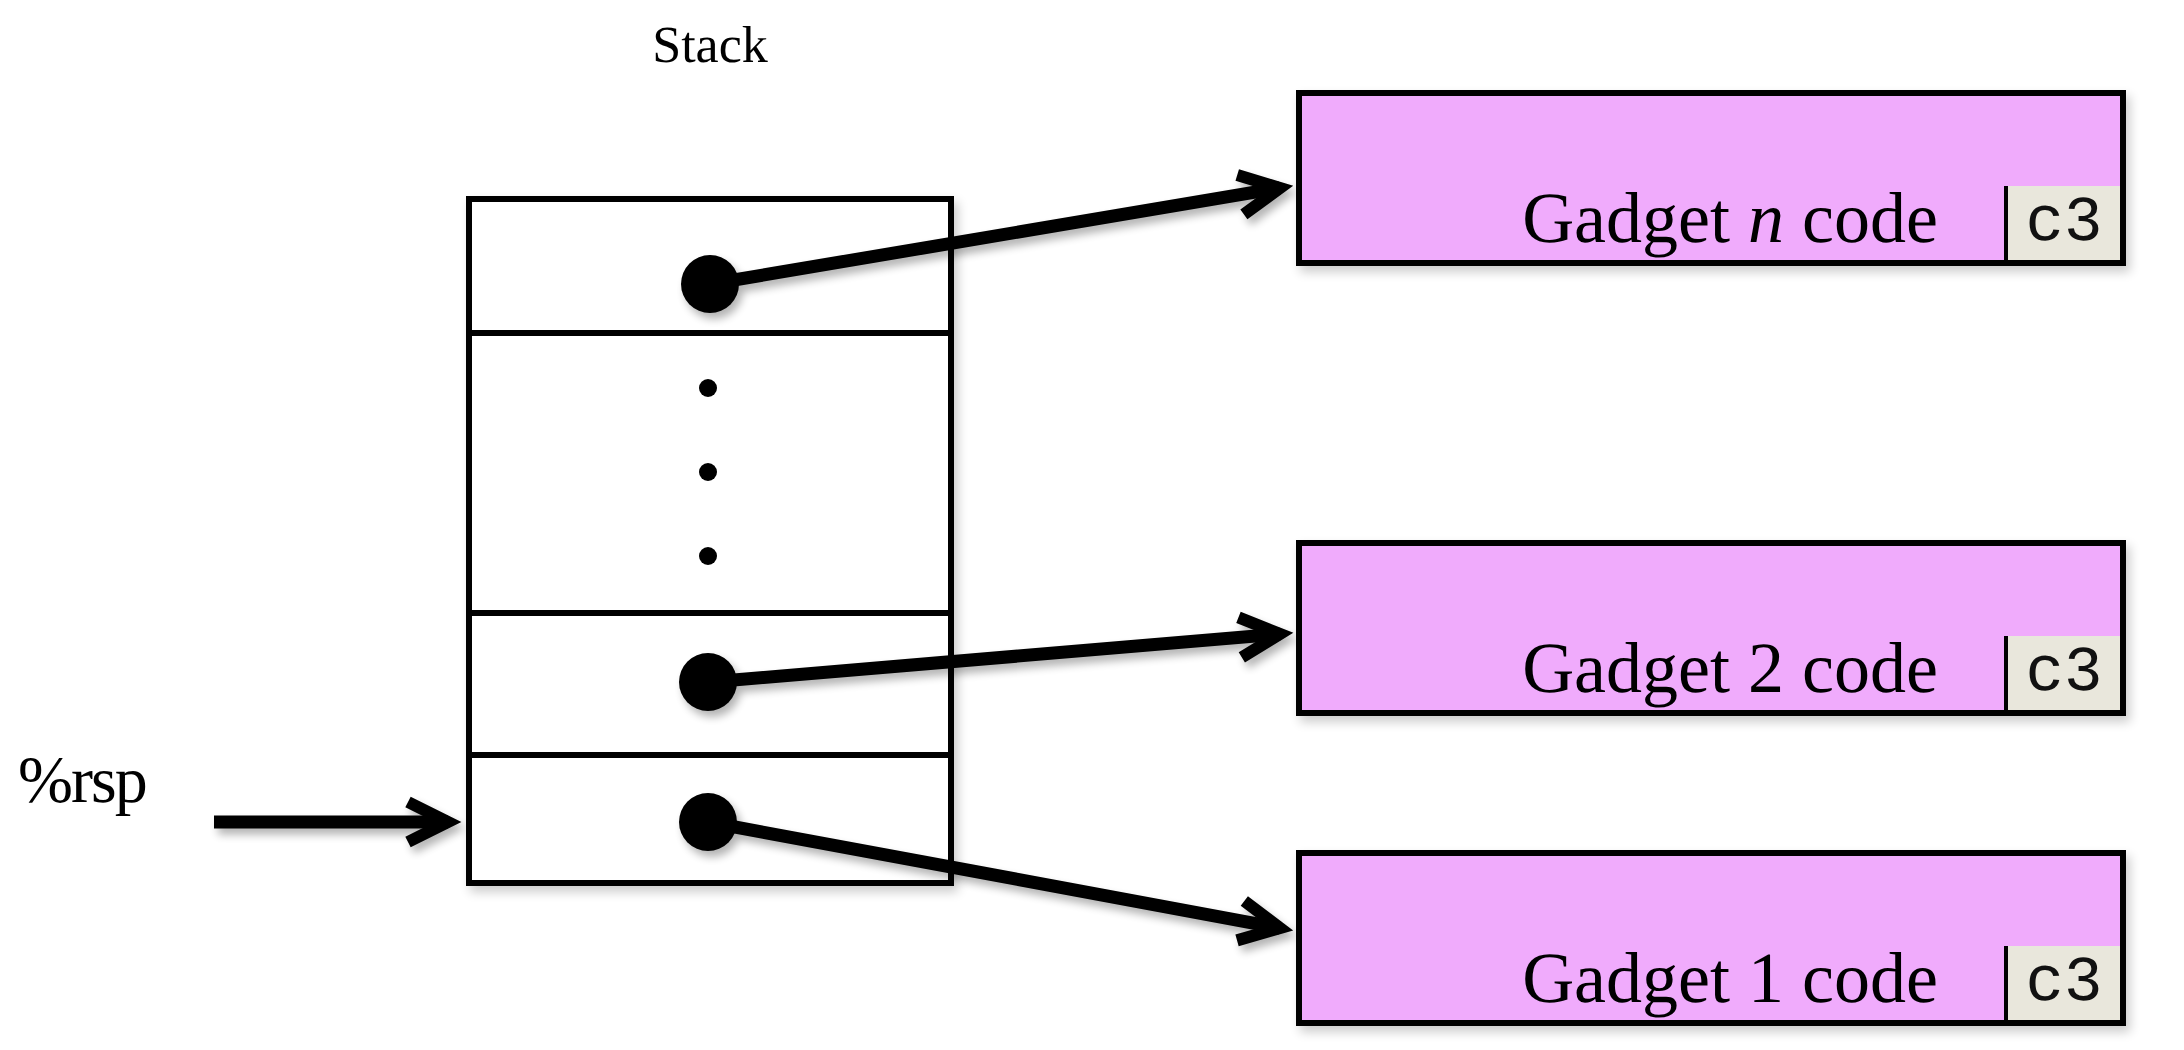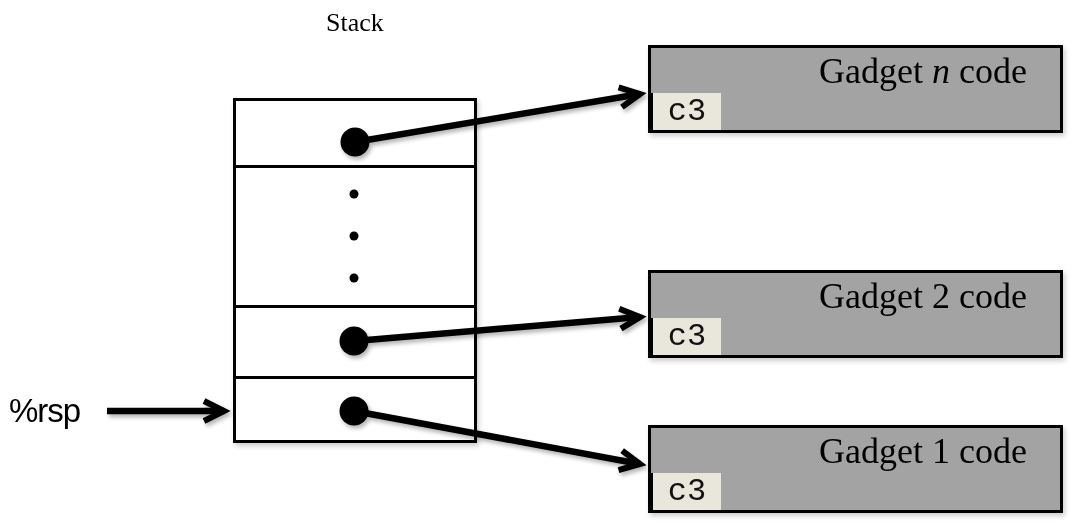--- a/index.html
+++ b/index.html
@@ -15,22 +15,22 @@
   .title {
     position: absolute;
     left: 233px; top: 2px; width: 244px;
     text-align: center;
     font-size: 26px;
     line-height: 42px;
     font-family: "Liberation Serif", serif;
   }
   .rsp-label {
     position: absolute;
-    left: 9px; top: 392px;
-    font-family: Liberation Sans, sans-serif;
+    left: 9px; top: 372px;
+    font-family: Liberation Serif, serif;
     font-size: 33px;
     line-height: 38px;
     letter-spacing: -1px;
   }
   .stack-box {
     position: absolute;
     left: 233px; top: 98px;
     width: 244px; height: 345px;
     border: 3px solid #000;
     box-sizing: border-box;
@@ -44,41 +44,41 @@
   .c1 { height: 67px; }
   .c2 { height: 140px; }
   .c3r { height: 71px; }
   .c4 { height: 61px; }
   .gadget {
     position: absolute;
     left: 648px;
     width: 415px; height: 88px;
     border: 3px solid #000;
     box-sizing: border-box;
-    background: #a3a3a3;
+    background: #f0abfc;
     box-shadow: 2px 3px 5px rgba(0,0,0,0.20);
     display: flex;
-    flex-direction: column;
+    align-items: flex-end;
   }
   .g-n { top: 45px; }
   .g-2 { top: 270px; }
   .g-1 { top: 425px; }
   .gadget-label {
     flex: 1;
     display: flex;
     align-items: center;
     justify-content: flex-end;
     padding-right: 33px;
     font-size: 36px;
     font-family: "Liberation Serif", serif;
     white-space: pre;
   }
   .gadget-label .italic { font-style: italic; }
   .ret-cell {
-    width: 70px;
+    width: 58px;
     border-left: 2px solid #000;
     box-sizing: border-box;
     background: #e9e7dc;
     display: flex;
     align-items: center;
     justify-content: center;
     font-family: "Liberation Mono", "DejaVu Sans Mono", monospace;
     font-size: 32px;
     color: #111;
   }

